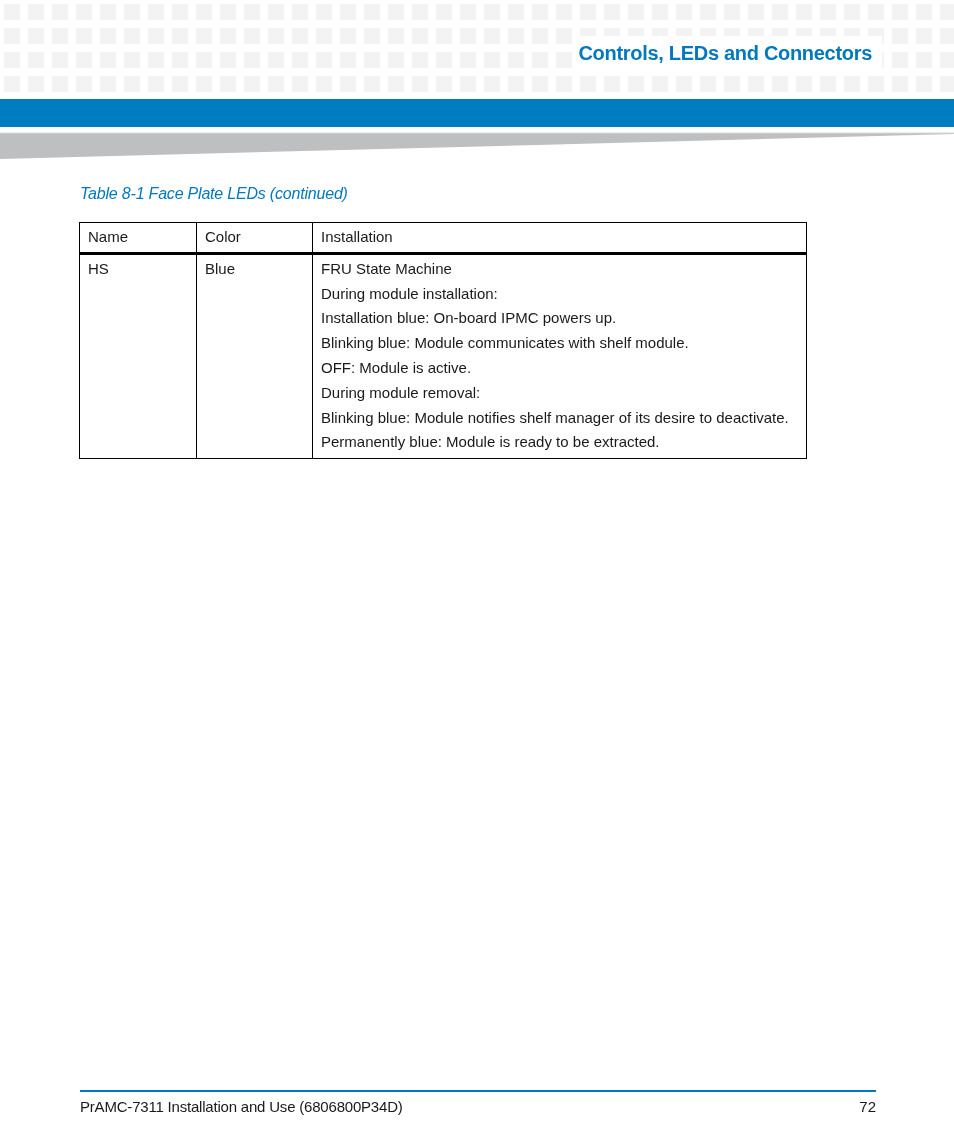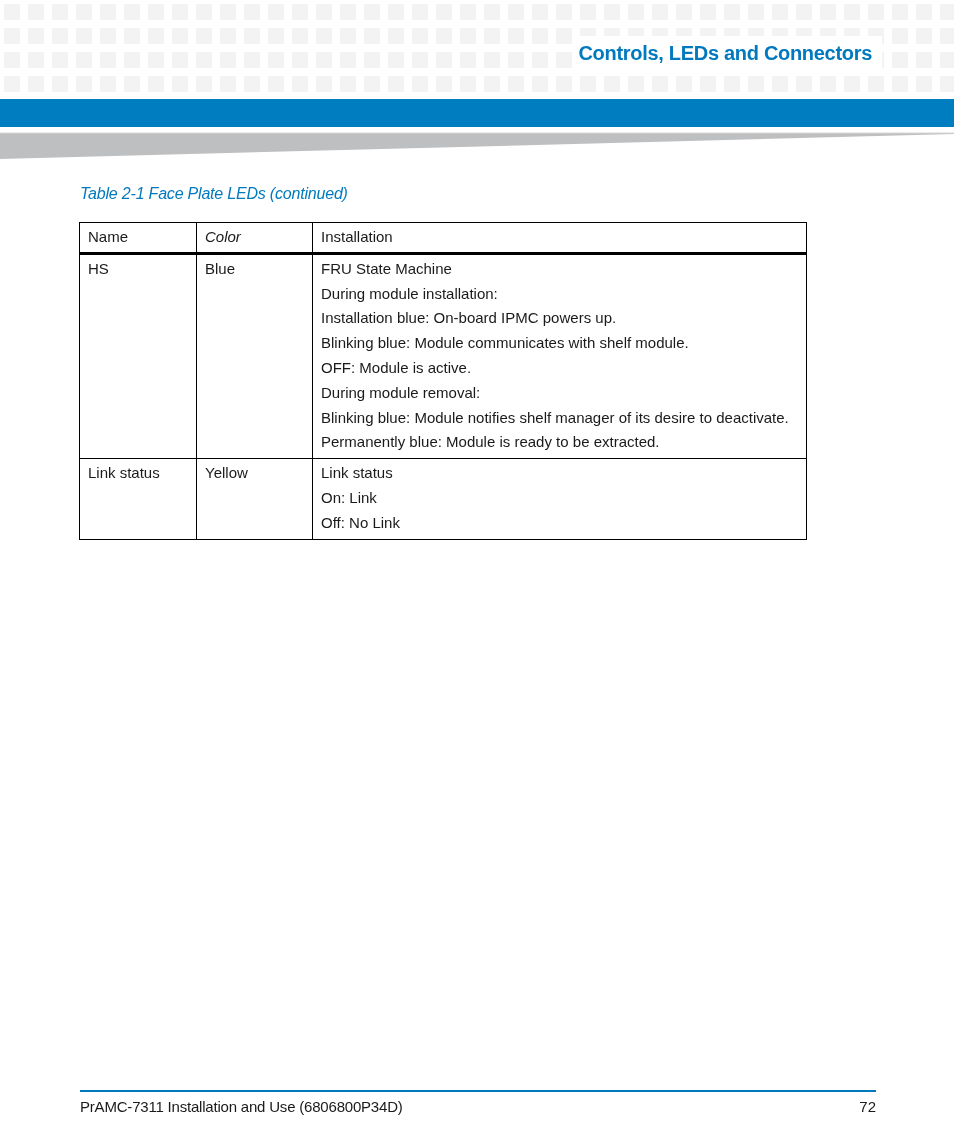--- a/index.html
+++ b/index.html
@@ -15,21 +15,21 @@
   .table-caption { position: absolute; left: 80px; top: 185px; font-size: 16px; font-style: italic;
          color: #0079be; letter-spacing: -0.2px; }
   table.leds { position: absolute; left: 79px; top: 222px; width: 728px; border-collapse: collapse;
          font-size: 15px; line-height: 24.8px; }
   table.leds th, table.leds td { border: 1px solid #000; text-align: left; vertical-align: top;
          padding: 2px 8px 3px 8px; font-weight: normal; }
   table.leds th { padding-top: 2px; padding-bottom: 2px; }
   table.leds thead tr { border-bottom: 3px solid #c2410c; }
   table.leds thead th { border-bottom: 3px solid #000; }
   .col-name { width: 100px; }
-  .col-color { width: 99px; font-style: italic; }
+  .col-color { width: 99px; }
   .desc-line { display: block; }
   .footer-rule { position: absolute; left: 80px; top: 1090px; width: 796px; height: 2px; background: #0079be; }
   .footer-left { position: absolute; left: 80px; top: 1098px; font-size: 15px; letter-spacing: -0.2px; }
   .footer-right { position: absolute; right: 78px; top: 1098px; font-size: 15px; }
 </style>
 </head>
 <body>
 
 <div class="header-grid" id="grid">
     <div class="sq" style="left: 4px; top: 4px;"></div>
@@ -194,21 +194,21 @@
     <div class="sq" style="left: 940px; top: 76px;"></div>
   </div>
 <div class="title-box"></div>
 <div class="chapter-title">Controls, LEDs and Connectors</div>
 <div class="blue-band"></div>
 <svg class="gray-wedge" viewBox="0 0 954 32" preserveAspectRatio="none">
   <polygon points="0,1 954,1 954,2 0,27" fill="#bebfc1"></polygon>
   <line x1="0" y1="1" x2="954" y2="1" stroke="#d6d7d8" stroke-width="1"></line>
 </svg>
 
-<div class="table-caption">Table 2-1 Face Plate LEDs (continued)</div>
+<div class="table-caption">Table 8-1 Face Plate LEDs (continued)</div>
 
 <table class="leds">
   <thead>
     <tr>
       <th class="col-name">Name</th>
       <th class="col-color">Color</th>
       <th>Installation</th>
     </tr>
   </thead>
   <tbody>
@@ -219,27 +219,18 @@
         <span class="desc-line">FRU State Machine</span>
         <span class="desc-line">During module installation:</span>
         <span class="desc-line">Installation blue: On-board IPMC powers up.</span>
         <span class="desc-line">Blinking blue: Module communicates with shelf module.</span>
         <span class="desc-line">OFF: Module is active.</span>
         <span class="desc-line">During module removal:</span>
         <span class="desc-line">Blinking blue: Module notifies shelf manager of its desire to deactivate.</span>
         <span class="desc-line">Permanently blue: Module is ready to be extracted.</span>
       </td>
     </tr>
-    <tr>
-      <td>Link status</td>
-      <td>Yellow</td>
-      <td>
-        <span class="desc-line">Link status</span>
-        <span class="desc-line">On: Link</span>
-        <span class="desc-line">Off: No Link</span>
-      </td>
-    </tr>
   </tbody>
 </table>
 
 <div class="footer-rule"></div>
 <div class="footer-left">PrAMC-7311 Installation and Use (6806800P34D)</div>
 <div class="footer-right">72</div>
 
 </body></html>

